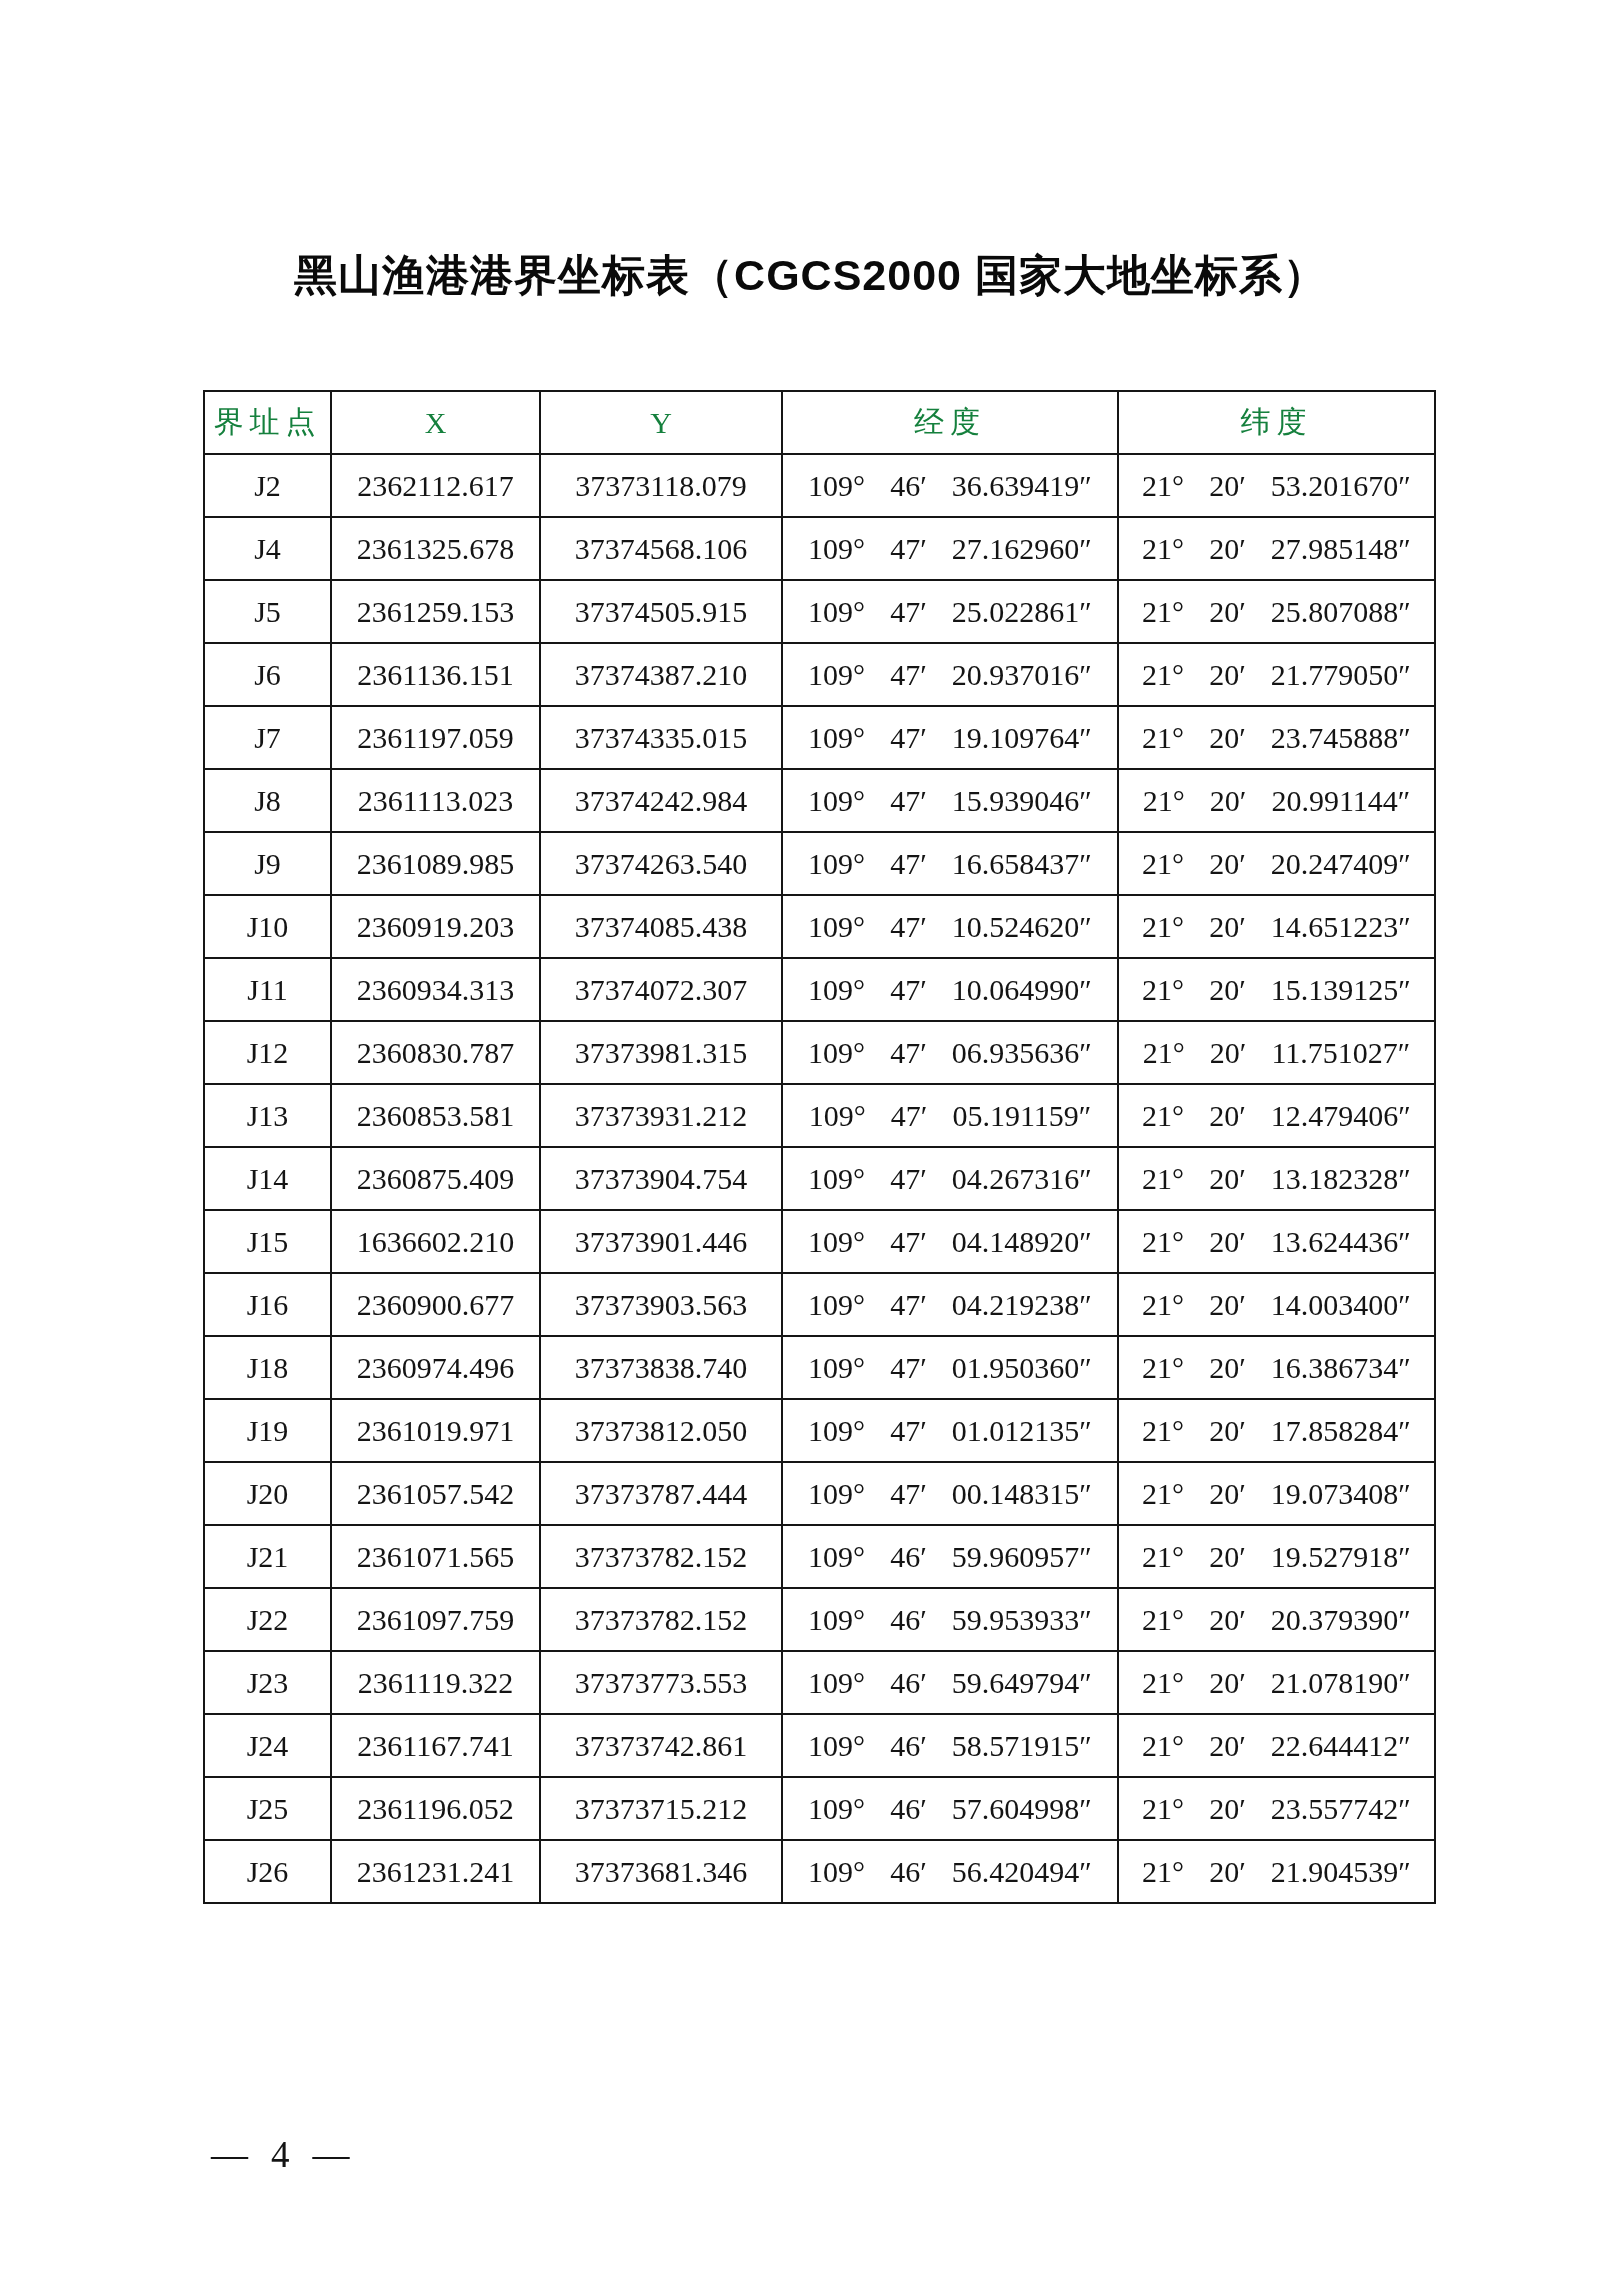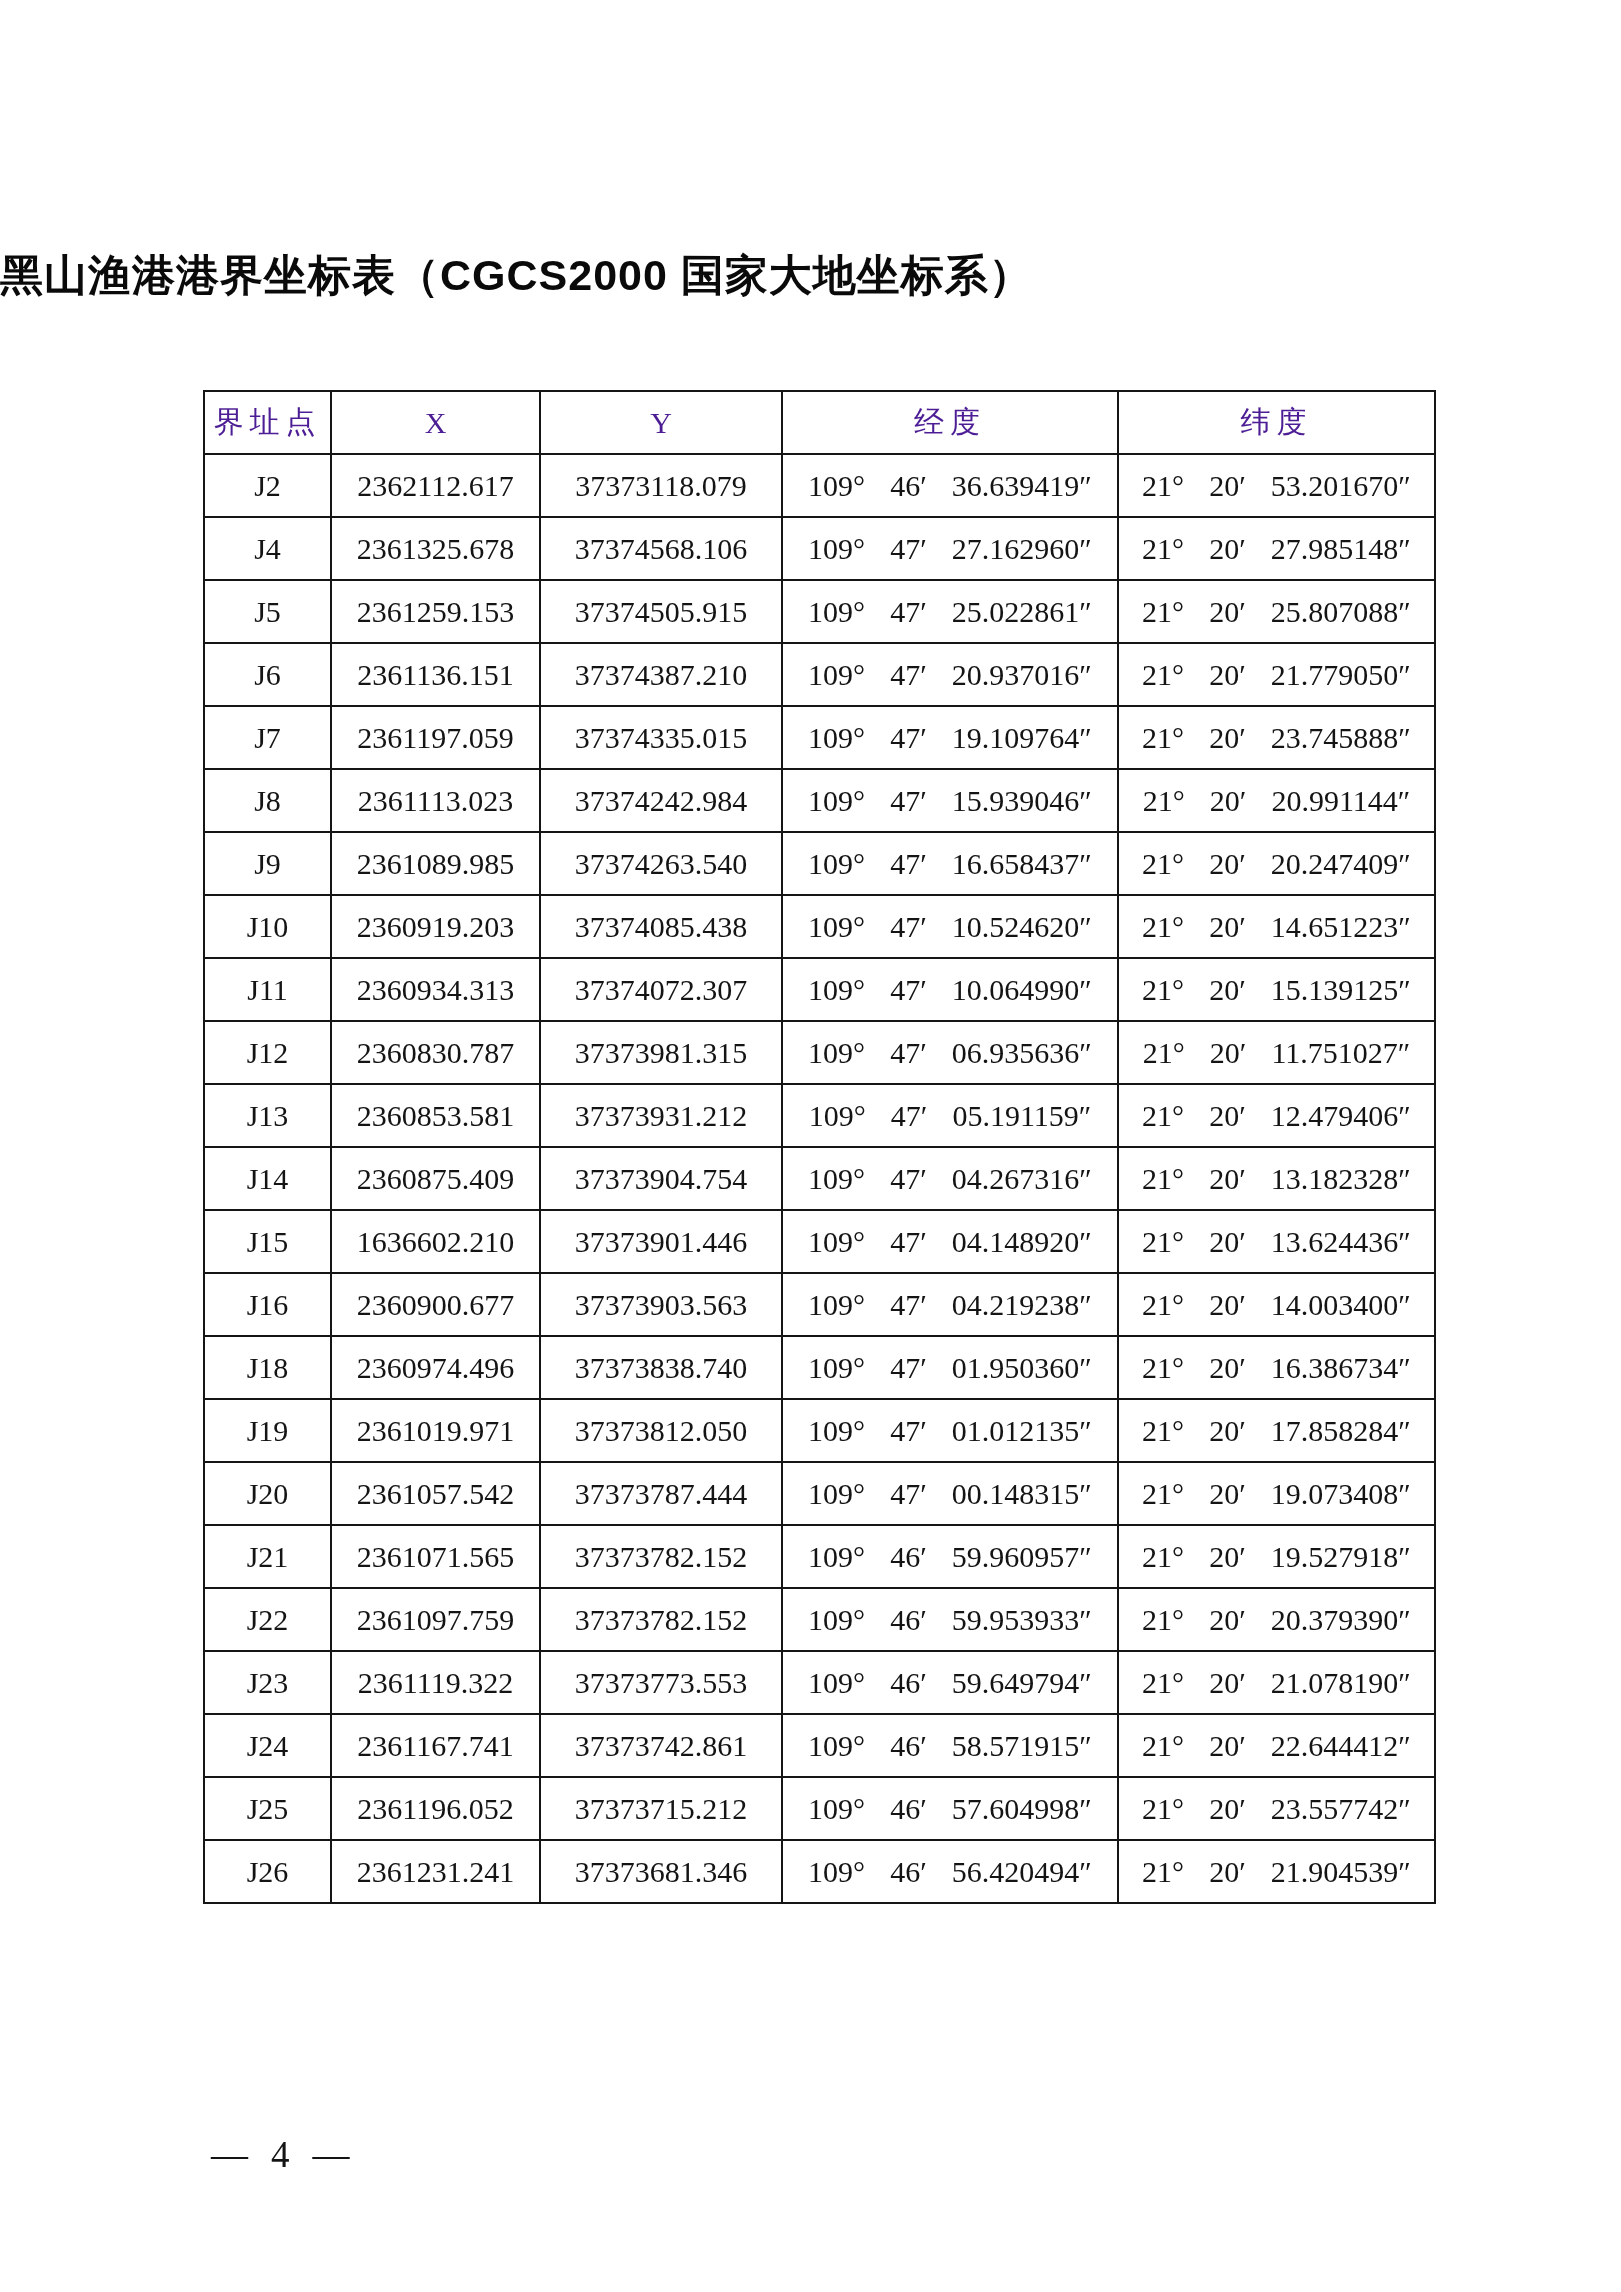--- a/index.html
+++ b/index.html
@@ -12,21 +12,21 @@
     height: 2293px;
     position: relative;
     font-family: "Liberation Serif", "DejaVu Serif", serif;
     color: #111111;
   }
   .doc-title {
     position: absolute;
     top: 247px;
     left: 0;
     width: 1621px;
-    text-align: left;
+    text-align: center;
     font-family: "Liberation Sans", "DejaVu Sans", sans-serif;
     font-size: 43px;
     font-weight: bold;
     letter-spacing: 1px;
     color: #0a0a0a;
     white-space: nowrap;
   }
   table.coord-table {
     position: absolute;
     left: 203px;
@@ -42,21 +42,21 @@
     vertical-align: middle;
     padding: 0;
     overflow: hidden;
     white-space: nowrap;
   }
   .coord-table th {
     height: 61px;
     font-size: 30px;
     font-weight: normal;
     letter-spacing: 5.9px;
-    color: #4c1d95;
+    color: #15803d;
   }
   .coord-table td {
     height: 61px;
     font-size: 30px;
     color: #141414;
   }
   .coord-table td.angle-cell {
     word-spacing: 17.6px;
   }
   .page-number {

